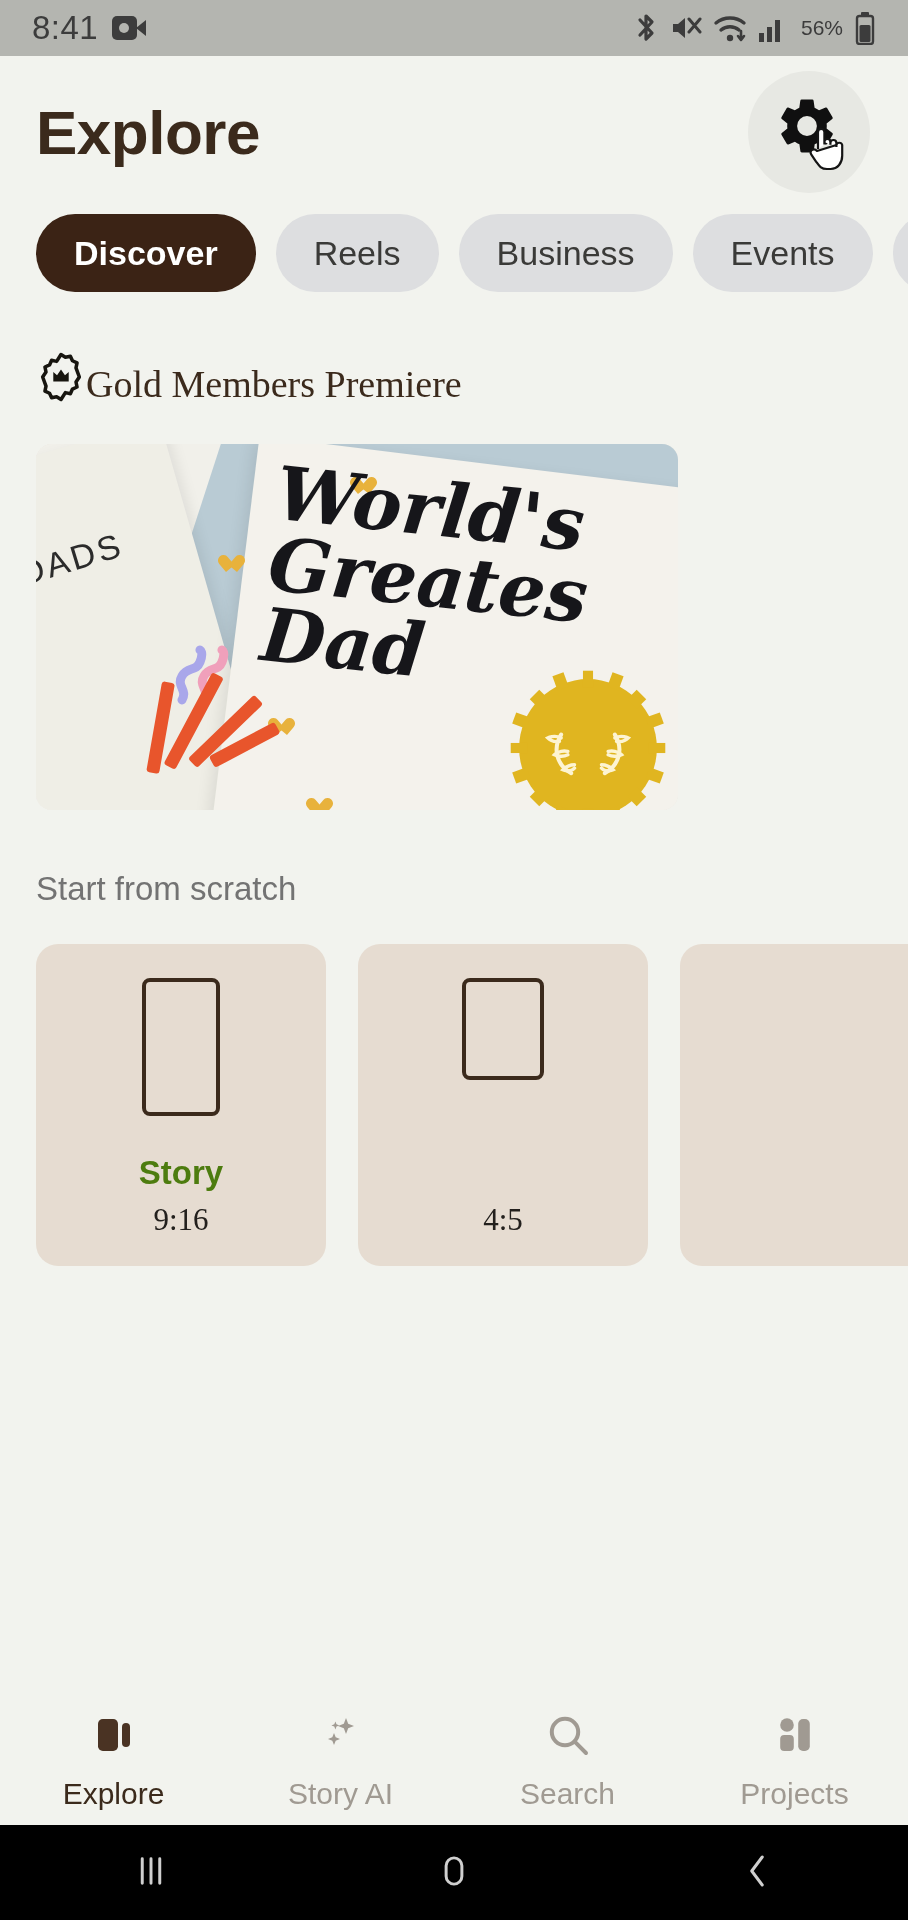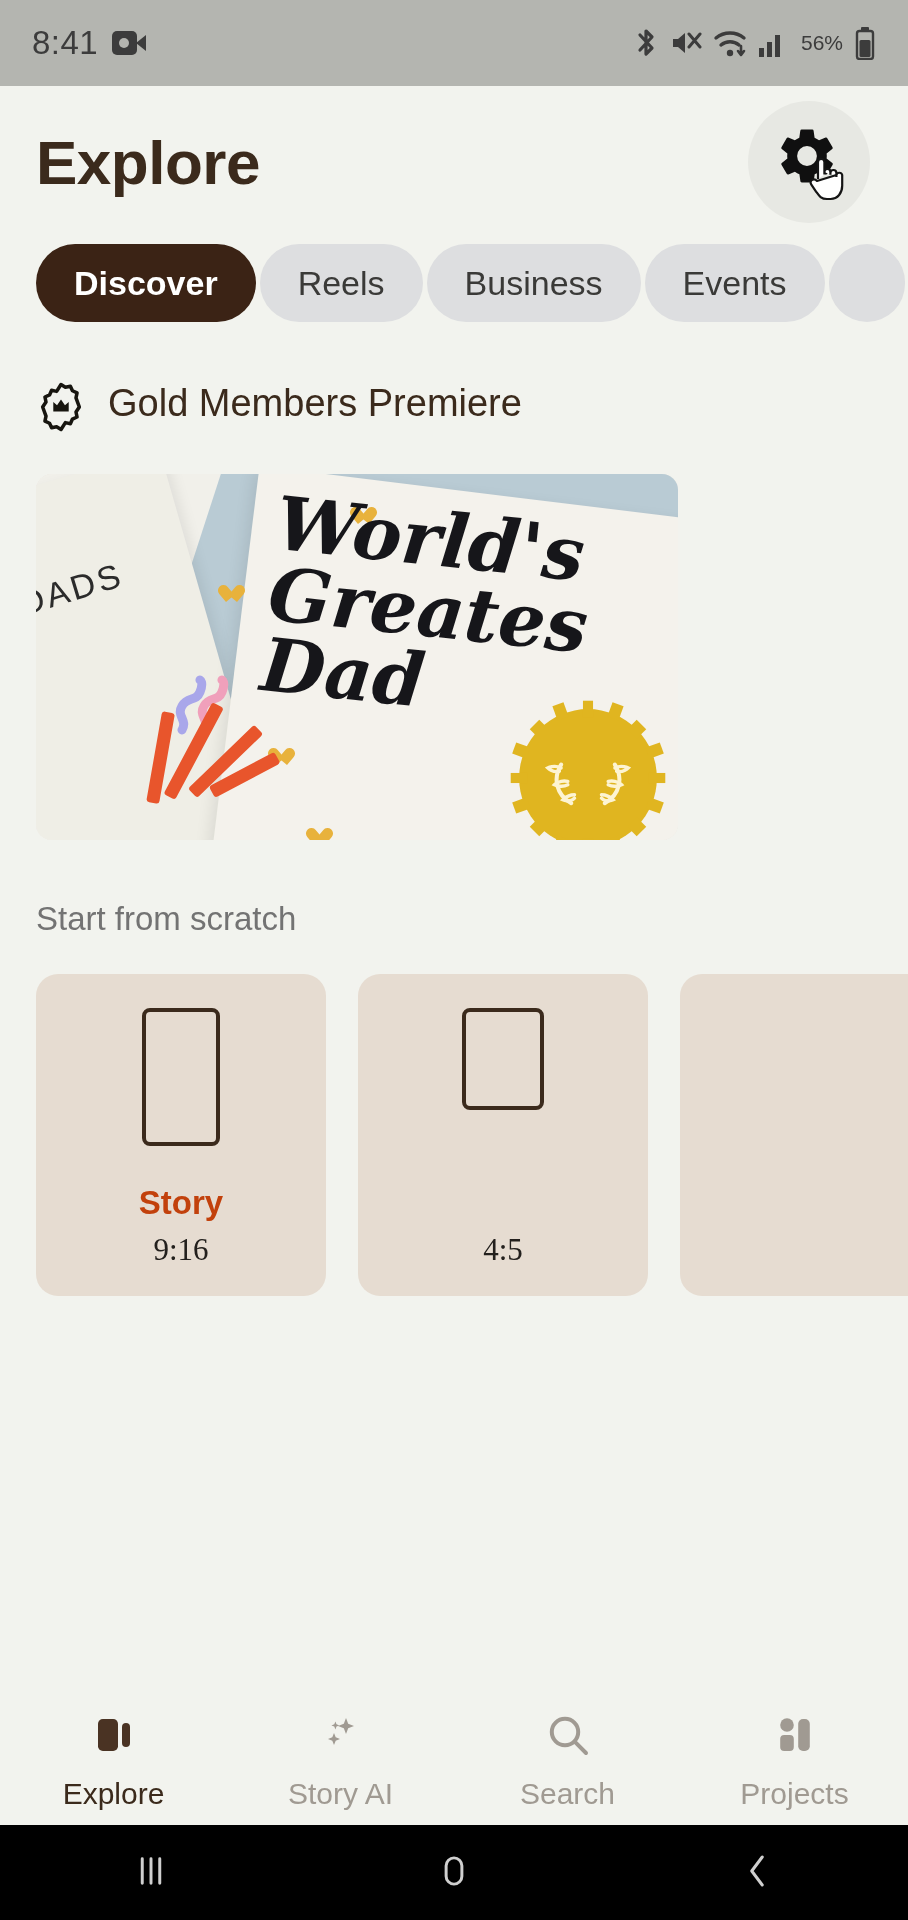--- a/index.html
+++ b/index.html
@@ -6,21 +6,21 @@
   html,body { width:908px; height:1920px; }
   body {
     font-family:"Liberation Sans", sans-serif;
     background:#f2f3ee;
     overflow:hidden;
     position:relative;
   }
 
   
   .statusbar{
-    height:86px; background:#b4b5b0;
+    height:56px; background:#b4b5b0;
     display:flex; align-items:center;
     padding:0 32px; color:#3c3c3c;
   }
   .sb-left{ display:flex; align-items:center; gap:14px; flex:0 0 auto; }
   .sb-time{ font-size:33px; letter-spacing:.5px; }
   .sb-rec{ width:34px; height:24px; position:relative; }
   .sb-rec .body{
     position:absolute; left:0; top:0; width:25px; height:24px;
     background:#3c3c3c; border-radius:5px;
   }
@@ -56,37 +56,37 @@
     display:flex; align-items:center; justify-content:center;
   }
   .settings-btn .gear{ position:relative; left:-2px; top:-4px; }
   .cursor{
     position:absolute; left:58px; top:50px;
     width:44px; height:56px;
   }
 
   
   .tabs{
-    display:flex; gap:4px; padding:0 36px;
+    display:flex; gap:20px; padding:0 36px;
     margin-top:6px; overflow:hidden; white-space:nowrap;
   }
   .chip{
     flex:0 0 auto;
     height:78px; border-radius:39px;
     display:flex; align-items:center; justify-content:center;
     padding:0 38px;
     background:#dddee0; color:#3a3a38;
     font-size:34px;
   }
   .chip.active{ background:#3b2315; color:#fff; font-weight:bold; }
 
   
   .section-row{
-    display:flex; align-items:flex-start; gap:22px;
-    padding:0 36px; margin-top:60px;
+    display:flex; align-items:flex-end; 
+    padding:0 36px; margin-top:60px;font-family:Liberation Serif, serif;
   }
   .section-row .label{ font-size:38px; color:#3b2a1c; }
 
   
   .featured{
     margin:38px 36px 0 36px;
     width:642px;
     border-radius:16px;
     overflow:hidden;
     background:#e9ded3;
@@ -174,21 +174,21 @@
     align-items:center; justify-content:center;
   }
   .ratio-box{
     border:4px solid #3b2a1c; border-radius:8px;
     margin-bottom:auto;
   }
   .scratch-card .inner{
     display:flex; flex-direction:column; align-items:center;
     height:100%; justify-content:center; padding:34px 0 28px;
   }
-  .scratch-card .nm{ font-size:33px; font-weight:bold; color:#c2410c; margin-top:38px; }
+  .scratch-card .nm{ font-size:33px; font-weight:bold; color:#4d7c0f; margin-top:38px; }
   .scratch-card .rt{ font-size:31px; color:#23201d; margin-top:10px;font-family:Liberation Serif, serif; }
 
   
   .scroll-ind{
     position:absolute; left:0; bottom:162px;
     width:908px; height:6px; background:#e6ddd2;
   }
   .scroll-ind .thumb{ width:230px; height:6px; background:#3b2a1c; }
   .bottomnav{
     position:absolute; left:0; bottom:95px;

